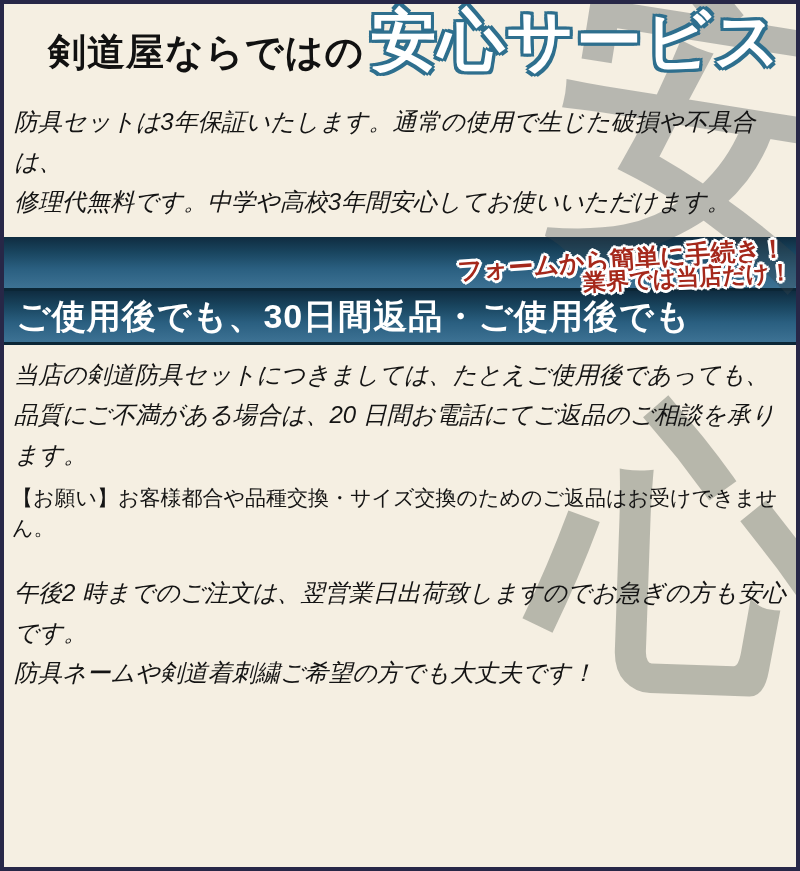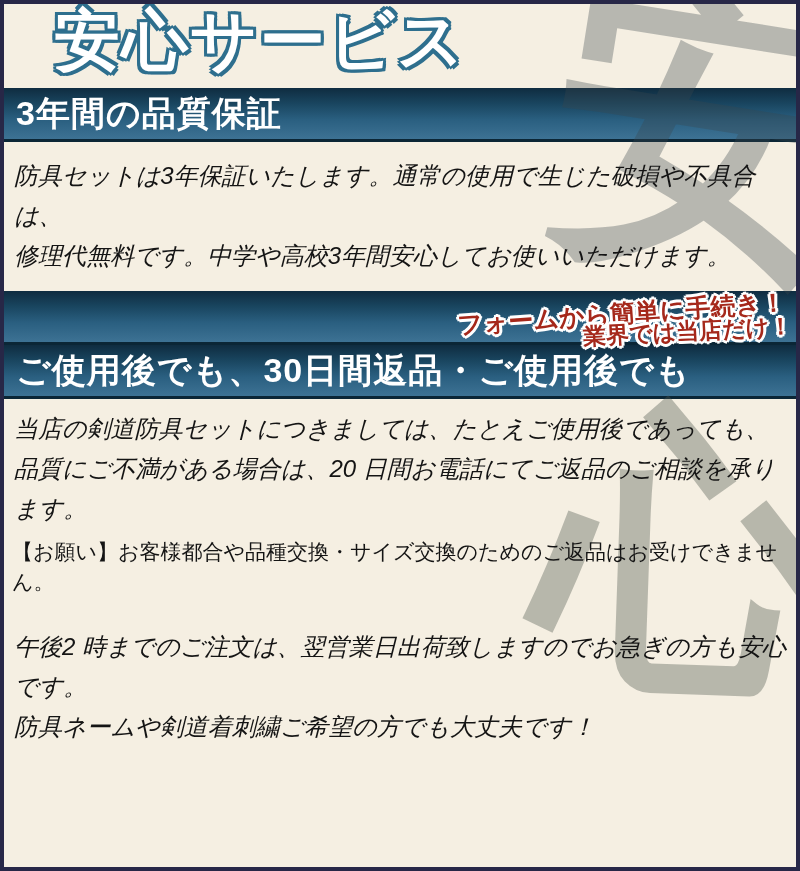--- a/index.html
+++ b/index.html
@@ -121,27 +121,25 @@
 </style>
 </head>
 <body>
 
 <div class="page">
 
   <div class="watermark wm-an">安</div>
   <div class="watermark wm-shin">心</div>
 
   <div class="header">
+    <span class="prefix">剣道屋ならではの</span>
     <span class="big-title">安心サービス</span>
   </div>
 
   <div class="section sec1">
-    <div class="banner">
-      <span class="banner-label">3年間の品質保証</span>
-    </div>
     <div class="spacer-sec1"></div>
     <div class="body-text">防具セットは3年保証いたします。通常の使用で生じた破損や不具合は、
 修理代無料です。中学や高校3年間安心してお使いいただけます。</div>
   </div>
 
   <div class="section sec2">
     <div class="banner">
       <span class="red-accent ribbon-form">フォームから簡単に手続き！</span>
     </div>
   </div>

